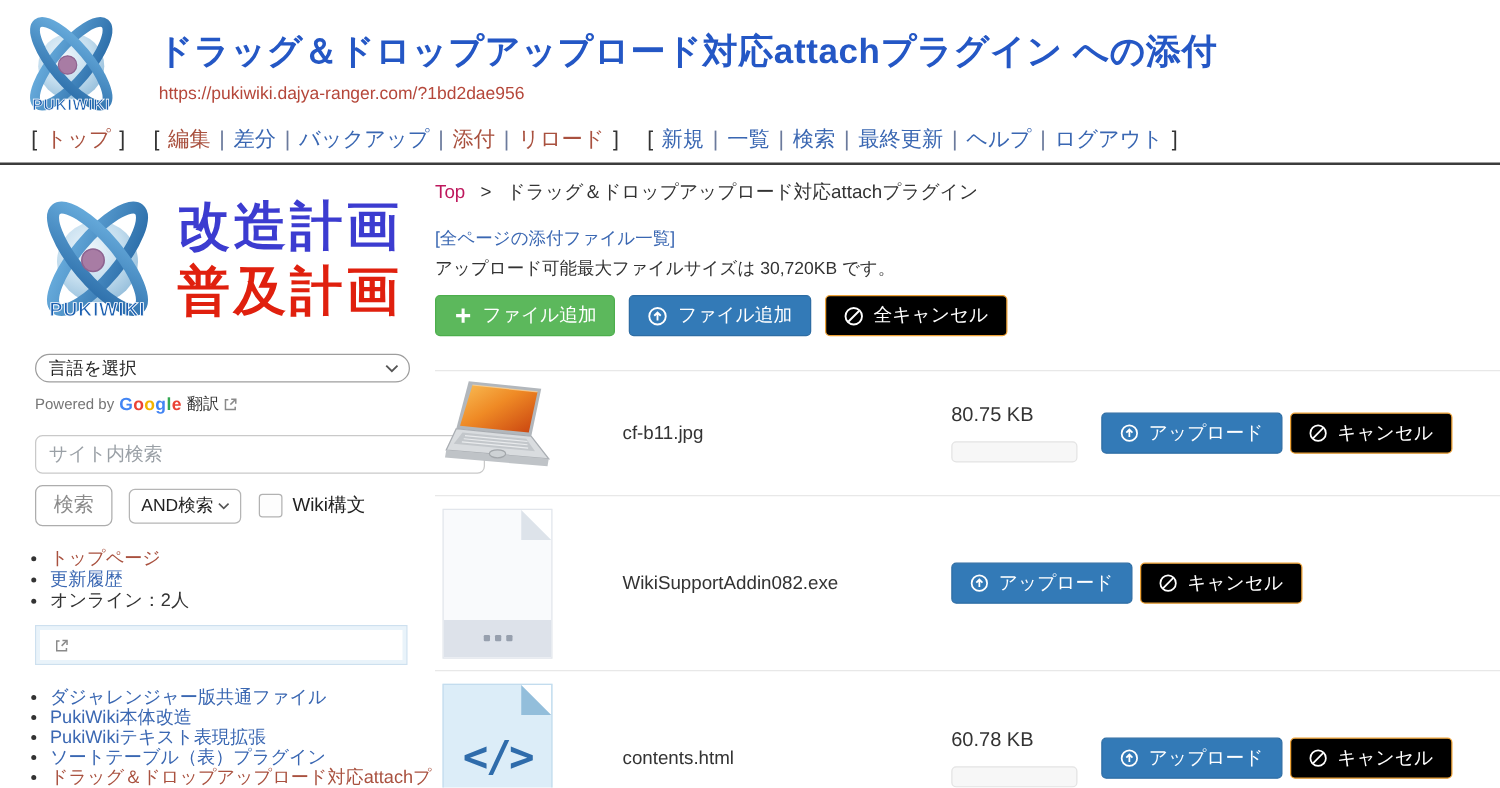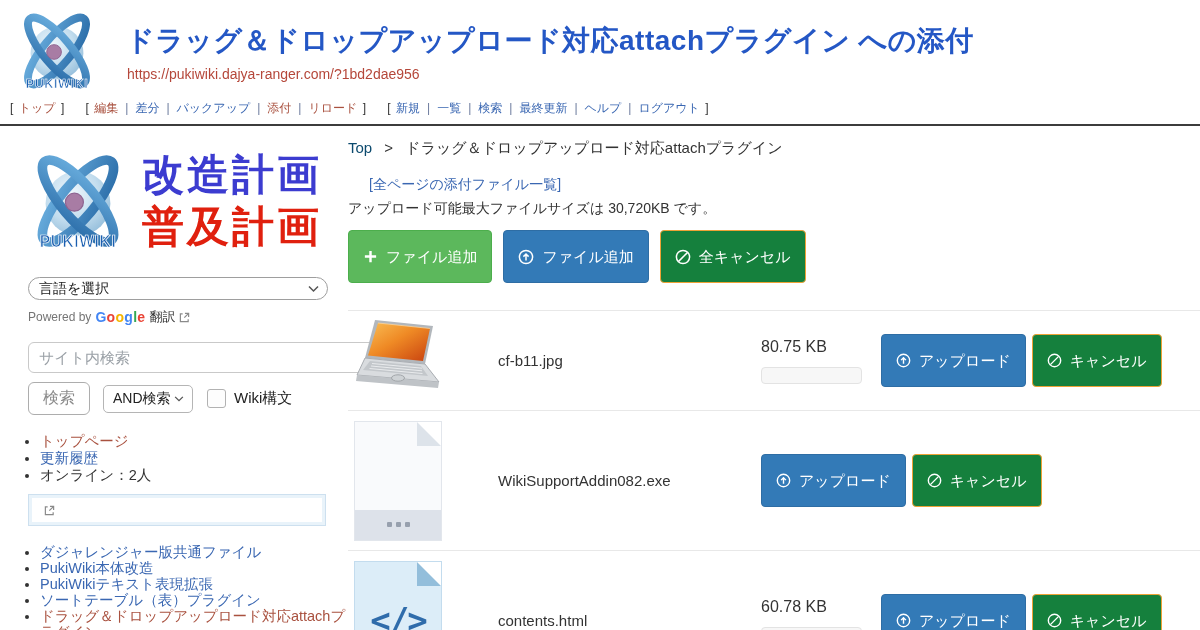--- a/index.html
+++ b/index.html
@@ -8,21 +8,21 @@
 
   
   .header { position:relative; height:97px; }
   .logo-main { position:absolute; left:8px; top:6px; width:98px; height:90px; }
   .page-title { position:absolute; left:126px; top:22px; font-size:28px; font-weight:bold;
     color:#2457c5; letter-spacing:0.5px; white-space:nowrap; }
   .page-url { position:absolute; left:127px; top:66px; font-size:14px; color:#b5473a;
     text-decoration:none; }
 
   
-  .navbar { padding:3px 8px 7px 8px; font-size:12px; border-bottom:2px solid #3c3c3c;
+  .navbar { padding:3px 8px 7px 23px; font-size:17px; border-bottom:2px solid #3c3c3c;
     white-space:nowrap; }
   .navbar .grp { margin-right:14px; }
   .navbar .br { color:#333; margin:0 2px; }
   .navbar .sep { color:#6b7a9c; margin:0 7px; }
   .nav-red { color:#a9513f; text-decoration:none; }
   .nav-blue { color:#3a67b2; text-decoration:none; }
 
   
   .content { display:flex; }
   .sidebar { width:348px; flex:none; }
@@ -70,34 +70,34 @@
   .plain { color:#333; }
 
   .side-box { margin:10px 0 0 28px; width:298px; height:32px; border:1px solid #cde0ef;
     box-shadow:inset 0 0 0 3px #e9f3fa; background:#fff; display:flex; align-items:center;
     padding:0 11px; }
   .side-box a { font-size:17px; font-weight:bold; color:#1d56a9; text-decoration:none; }
   .side-box .ext { margin-left:4px; }
 
   
   .breadcrumb { margin:12px 0 0 0; font-size:15px; line-height:20px; }
-  .breadcrumb .home { color:#0c4a6e; text-decoration:none; }
+  .breadcrumb .home { color:#be185d; text-decoration:none; }
   .breadcrumb .sep { margin:0 8px; color:#333; }
   .attach-link { display:inline-block; margin-top:16px; font-size:14px; color:#3a67b2;
-    text-decoration:none; line-height:20px;margin-left:21px; }
+    text-decoration:none; line-height:20px; }
   .maxsize { margin-top:4px; font-size:14px; color:#333; line-height:20px; }
 
   .action-bar { margin-top:12px; display:flex; gap:11px; }
   .btn { display:inline-flex; align-items:center; gap:8px; border-radius:4px; color:#fff;
-    font-size:15px; padding:17px 14px; border:1px solid transparent; cursor:pointer;
+    font-size:15px; padding:7px 14px; border:1px solid transparent; cursor:pointer;
     font-family:inherit; line-height:17px; white-space:nowrap; }
   .btn svg { flex:none; }
   .btn-green { background:#5cb85c; border-color:#4cae4c; }
   .btn-blue { background:#337ab7; border-color:#2e6da4; }
-  .btn-orange { background:#15803d; border-color:#eea236; }
+  .btn-orange { background:#000000; border-color:#eea236; }
 
   .rows { margin-top:27px; border-top:1px solid #e8e8e8; }
   .file-row { display:grid; grid-template-columns:150px 263px 120px 1fr;
     align-items:center; border-bottom:1px solid #e8e8e8; }
   .row-1 { height:100px; } .row-2 { height:140px; } .row-3 { height:140px; }
   .thumb-cell { padding-left:6px; }
   .fname { font-size:15px; color:#333; word-break:break-all; }
   .meta-cell { display:flex; flex-direction:column; gap:11px; }
   .fsize { font-size:16px; color:#333; }
   .progress { width:101px; height:17px; background:#f7f7f7; border:1px solid #e3e3e3;

